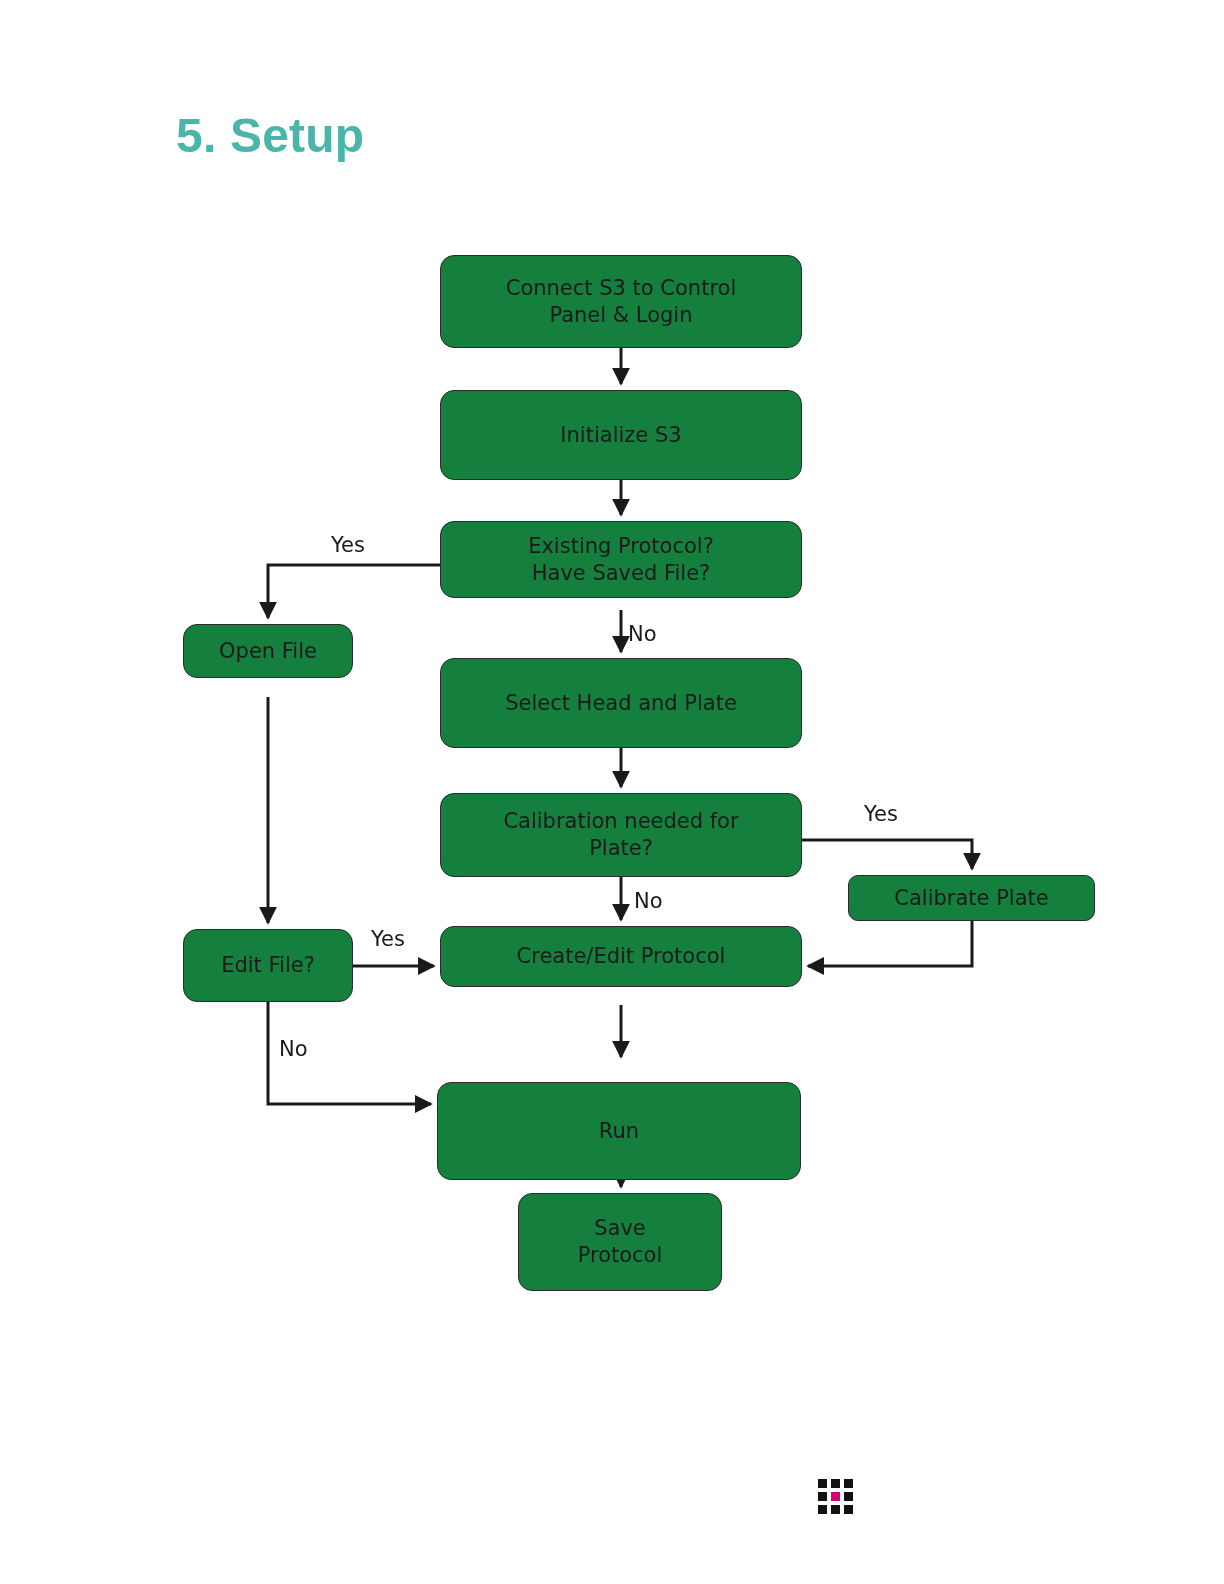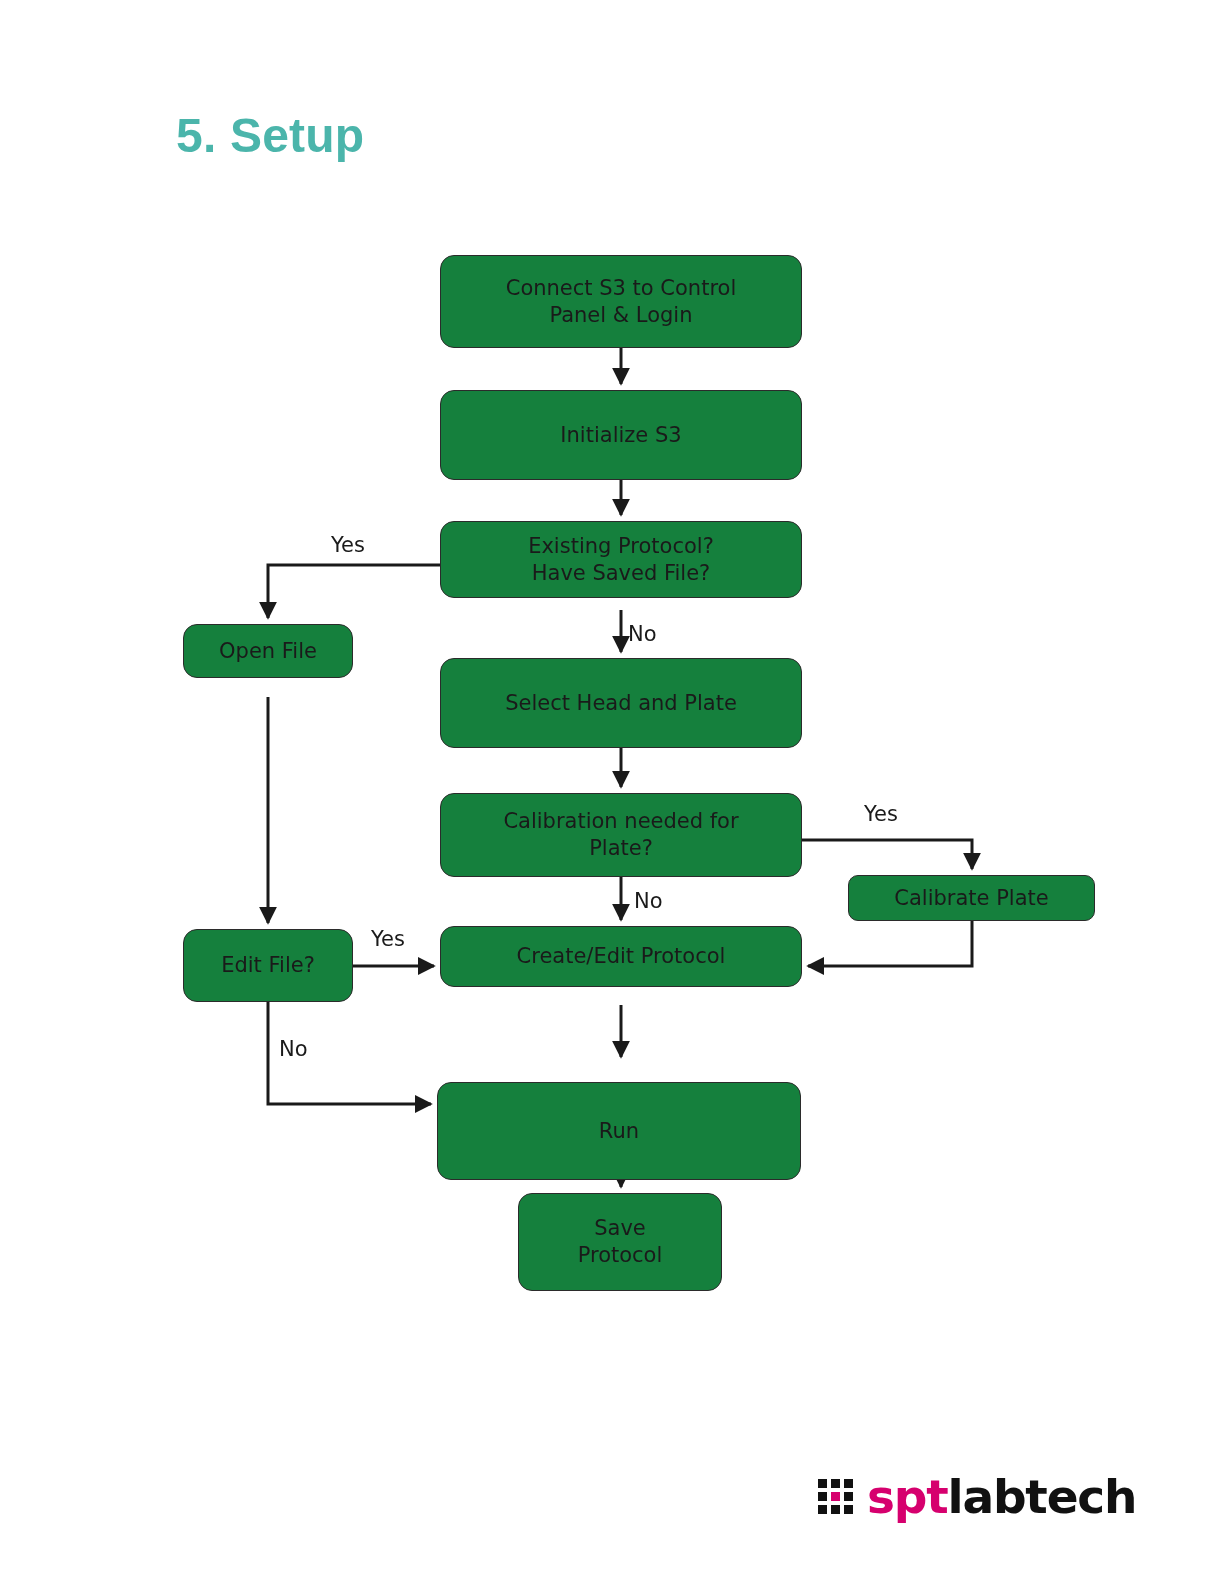--- a/index.html
+++ b/index.html
@@ -196,14 +196,13 @@
     <span></span>
     <span></span>
     <span></span>
     <span></span>
     <span class="accent"></span>
     <span></span>
     <span></span>
     <span></span>
     <span></span>
   </div>
-  <div id="logo-wordmark"><span class="spt">spt</span><span class="labtech">labtech</span></div>
 </div>
 
 </body></html>

